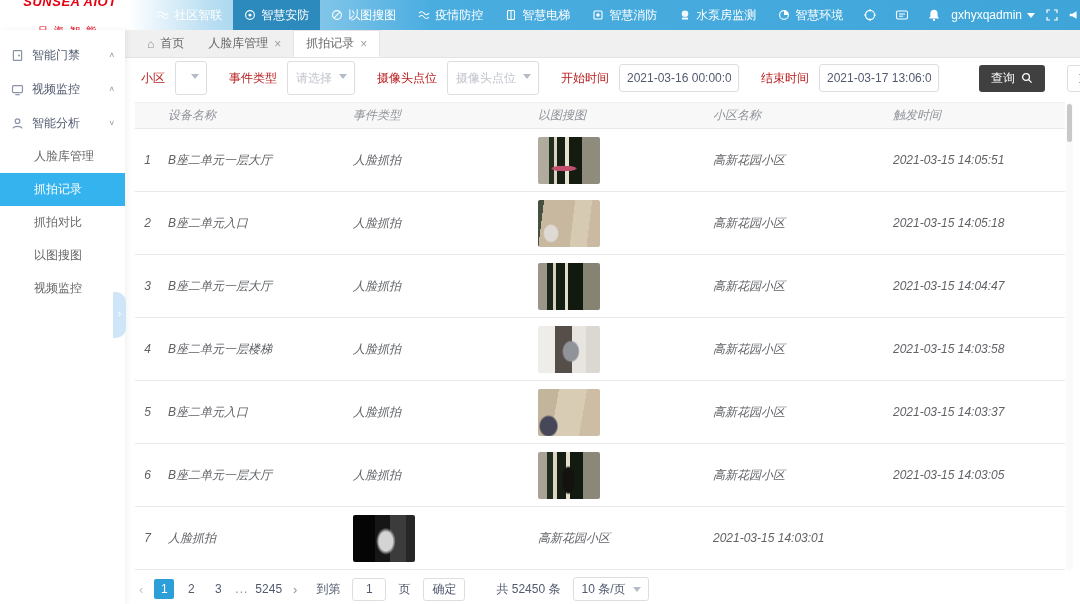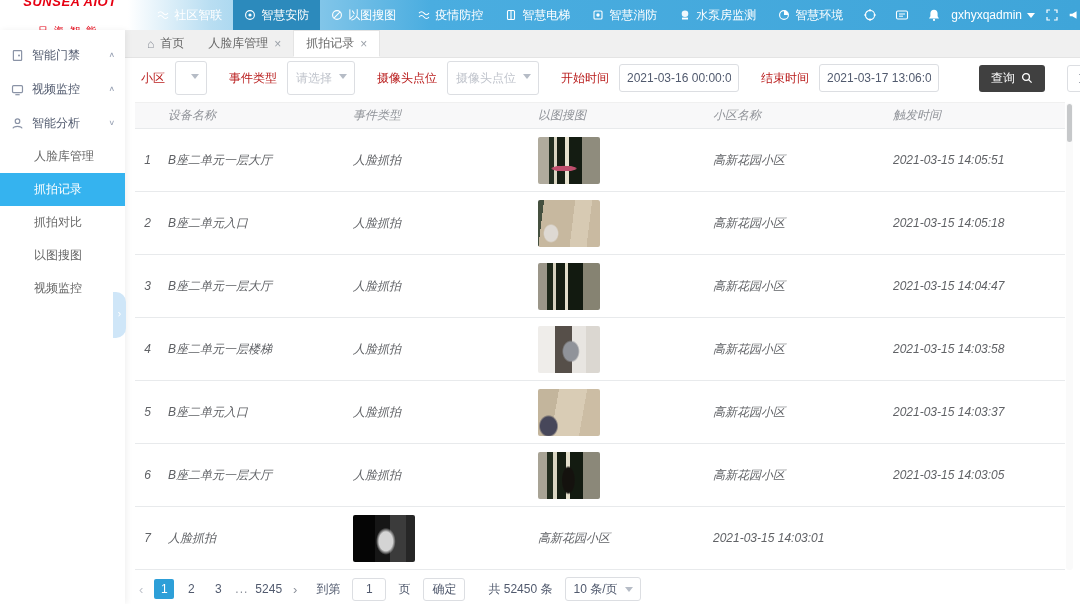--- a/index.html
+++ b/index.html
@@ -78,21 +78,21 @@
   .pg-arrow { color:#c0c4cc; padding:0 4px; cursor:pointer; font-size:13px; }
   .pg-arrow.next { color:#8a8f99; }
   .pg-num { min-width:20px; height:20px; display:flex; align-items:center; justify-content:center; cursor:pointer; border-radius:2px; }
   .pg-num.active { background:#2d9fd8; color:#fff; }
   .pg-dots { color:#8a8f99; letter-spacing:1px; }
   .pg-goto { margin-left:8px; }
   .pg-input { width:34px; height:23px; border:1px solid #dcdee2; border-radius:3px; text-align:center; color:#515a6e;
     font-size:12px; font-family:inherit; outline:none; margin:0 5px; }
   .pg-btn { height:23px; border:1px solid #dcdee2; border-radius:3px; background:#fff; color:#515a6e; padding:0 8px;
     margin-left:6px; cursor:pointer; font-size:12px; font-family:inherit; }
-  .pg-total { margin-left:16px; }
+  .pg-total { margin-left:24px; }
   .pg-size { height:24px; border:1px solid #dcdee2; border-radius:3px; display:flex; align-items:center; gap:8px;
     padding:0 7px; cursor:pointer; margin-left:6px; }
   .pg-size .s-caret2 { width:0; height:0; border-left:4px solid transparent; border-right:4px solid transparent; border-top:5px solid #b6bcc6; }
 </style>
 </head>
 <body>
 
 <div class="topbar">
   <div class="logo">
     <span class="logo-title">SUNSEA AIOT</span>

